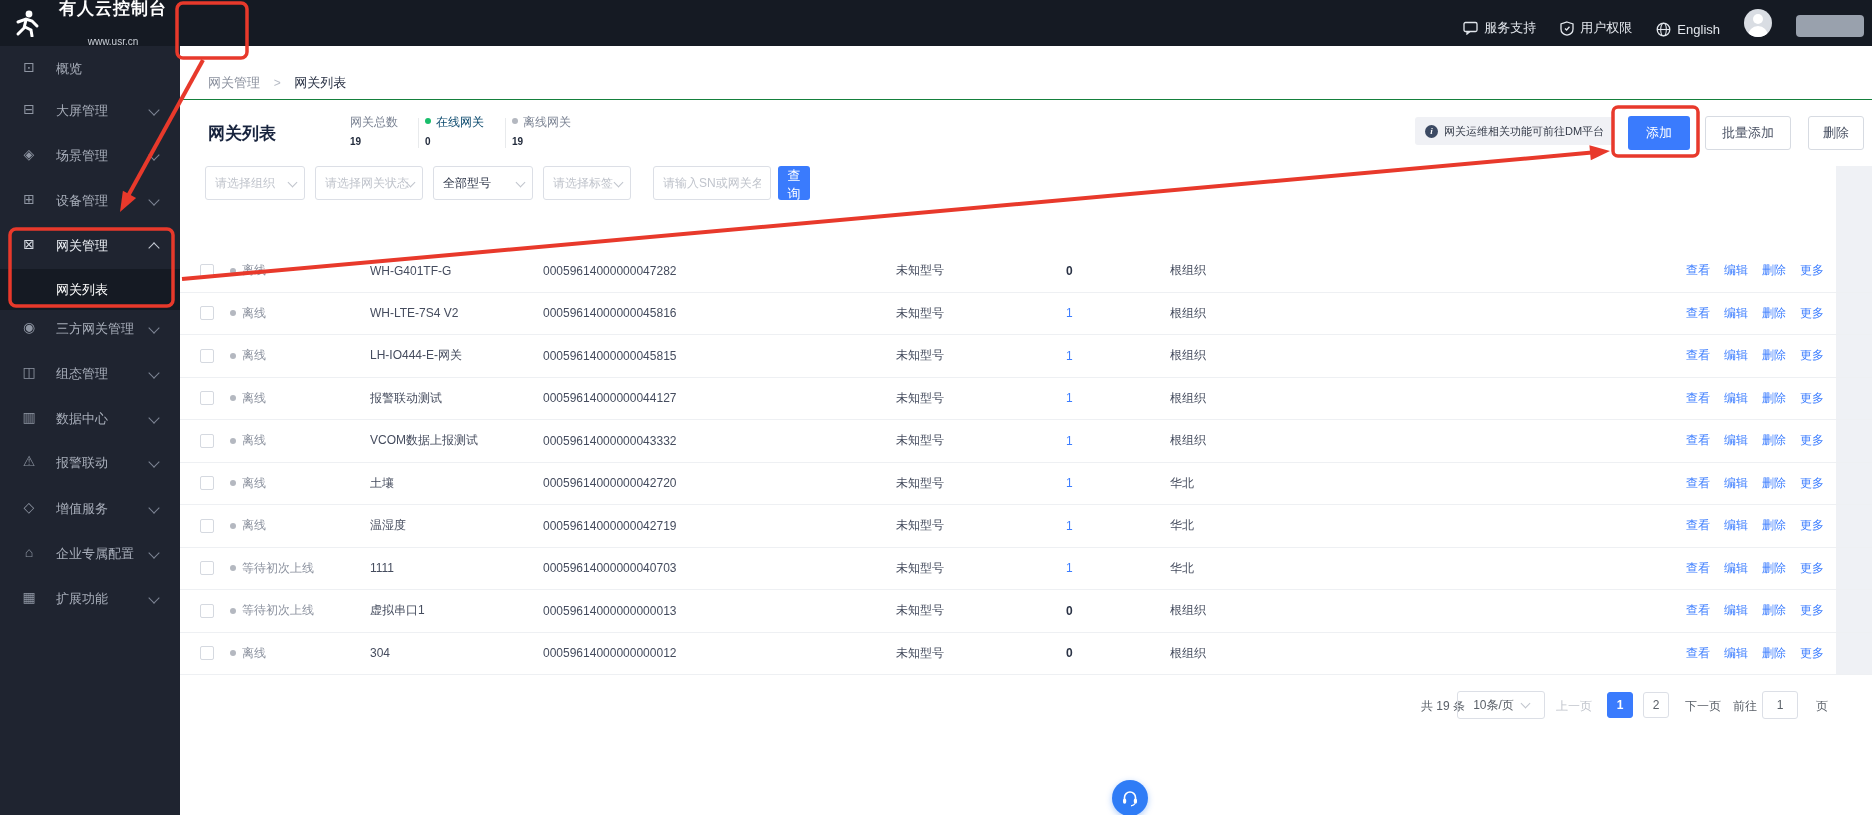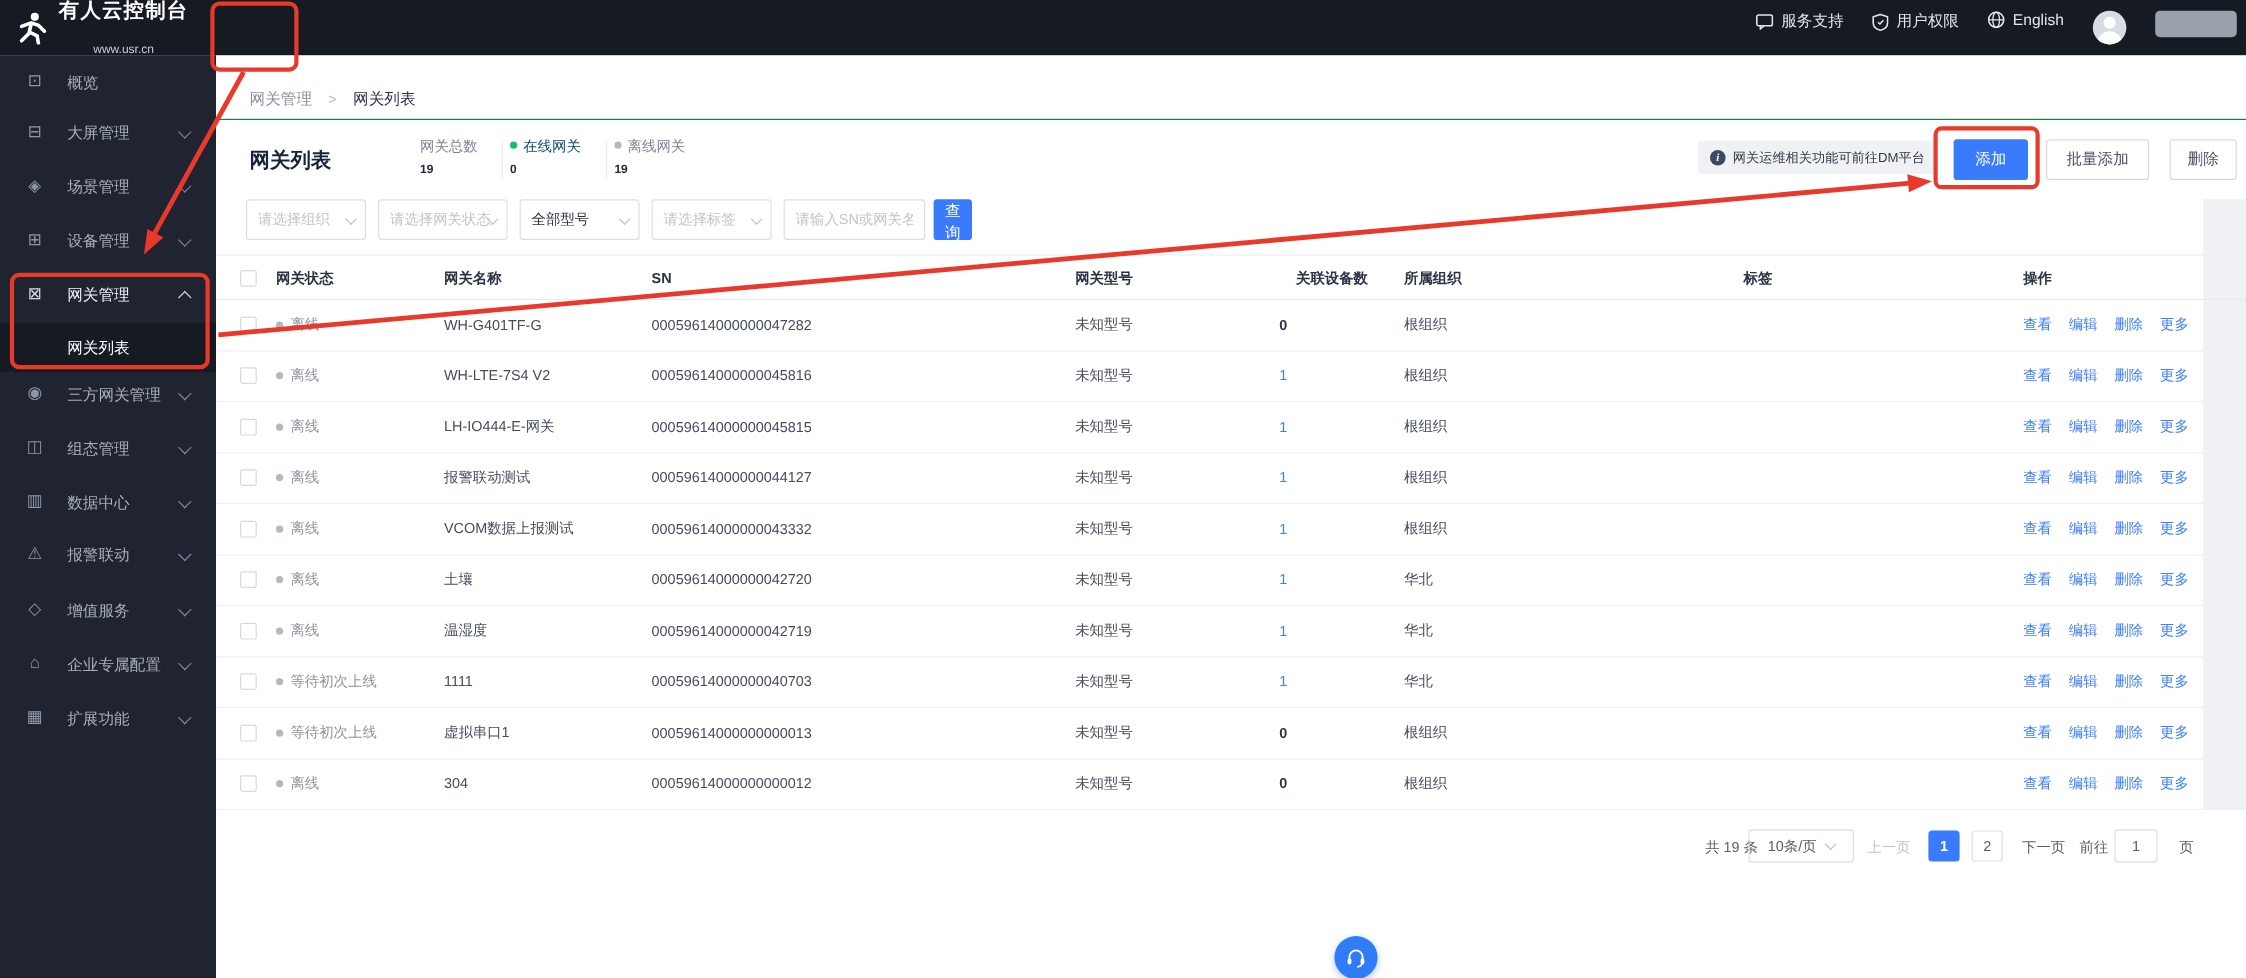--- a/index.html
+++ b/index.html
@@ -1,28 +1,28 @@
 <!DOCTYPE html>
 <html><head>
 <meta charset="utf-8">
 <style>
   html,body{margin:0;padding:0}
   body{width:1872px;height:815px;position:relative;overflow:hidden;background:#f0f2f5;
        font-family:"Liberation Sans","DejaVu Sans",sans-serif;}
   
   .topbar{position:absolute;left:0;top:0;width:1872px;height:46px;background:#151a23;display:flex;align-items:center;z-index:5}
-  .logo{display:flex;align-items:center;gap:9px;padding-left:14px;width:158px}
+  .logo{display:flex;align-items:center;gap:19px;padding-left:14px;width:158px}
   .logo-txt{display:flex;flex-direction:column;align-items:center}
   .logo-main{color:#fff;font-size:17px;font-weight:bold;line-height:1;letter-spacing:1px;white-space:nowrap}
   .logo-sub{color:#c9ced6;font-size:10px;margin-top:19px}
   .tabs{display:flex;height:46px;margin-left:10px}
   .tab{min-width:56px;padding:0 4px;display:flex;align-items:center;justify-content:center;color:#c3c8d1;font-size:14px;cursor:pointer;box-sizing:border-box}
   .tab.wide{padding:0 16px}
   .tab.active{background:#232b3e;color:#4e7cf0;font-weight:bold}
-  .topbar-right{margin-left:auto;display:flex;align-items:flex-start;gap:24px;padding-right:8px;color:#e2e6ec;font-size:13px}
+  .topbar-right{margin-left:auto;display:flex;align-items:flex-end;gap:24px;padding-right:8px;color:#e2e6ec;font-size:13px}
   .tb-item{display:flex;align-items:center;gap:6px;cursor:pointer}
   .tb-item svg{display:block}
   .avatar{width:28px;height:28px;border-radius:50%;background:#d9dde3;position:relative;overflow:hidden;cursor:pointer}
   .avatar::before{content:"";position:absolute;left:9px;top:5px;width:10px;height:10px;border-radius:50%;background:#fff}
   .avatar::after{content:"";position:absolute;left:4px;top:17px;width:20px;height:13px;border-radius:10px 10px 0 0;background:#fff}
   .name-blur{width:68px;height:22px;border-radius:4px;background:#99a1ad}
   
   .sidebar{position:absolute;left:0;top:46px;width:180px;height:769px;background:#1f2430;z-index:4}
   .side-item{position:absolute;left:0;width:180px;height:28px;color:#a8aeba;font-size:13px;cursor:pointer}
   .side-item .ic{position:absolute;left:20px;width:18px;text-align:center;font-size:14px;color:#8f96a3;top:5px}
@@ -249,38 +249,27 @@
       <span class="sarr"></span>
   </div>
   <div class="fsel" style="left:135px;width:108px">
     <span>请选择网关状态</span>
       <span class="sarr"></span>
   </div>
   <div class="fsel has-val" style="left:253px;width:100px">
     <span>全部型号</span>
       <span class="sarr"></span>
   </div>
-  <div class="fsel" style="left:363px;width:100px">
+  <div class="fsel" style="left:363px;width:88px">
     <span>请选择标签</span>
       <span class="sarr"></span>
   </div>
   <input class="finput" style="left: 473px; width: 118px;" placeholder="请输入SN或网关名称">
   <button class="fbtn">查询</button>
 
-  <div class="thead">
-    <div class="cb"></div>
-    <div class="th" style="left:50px">网关状态</div>
-    <div class="th" style="left:190px">网关名称</div>
-    <div class="th" style="left:363px">SN</div>
-    <div class="th" style="left:716px">网关型号</div>
-    <div class="th" style="left:900px">关联设备数</div>
-    <div class="th" style="left:990px">所属组织</div>
-    <div class="th" style="left:1273px">标签</div>
-    <div class="th" style="left:1506px">操作</div>
-  </div>
   <div class="tbody" id="tbody">
       <div class="trow">
         <div class="td cbox">
           <span class="cb"></span>
         </div>
         <div class="td status">
           <span class="dot"></span>
           <span>离线</span>
         </div>
         <div class="td name">WH-G401TF-G</div>

